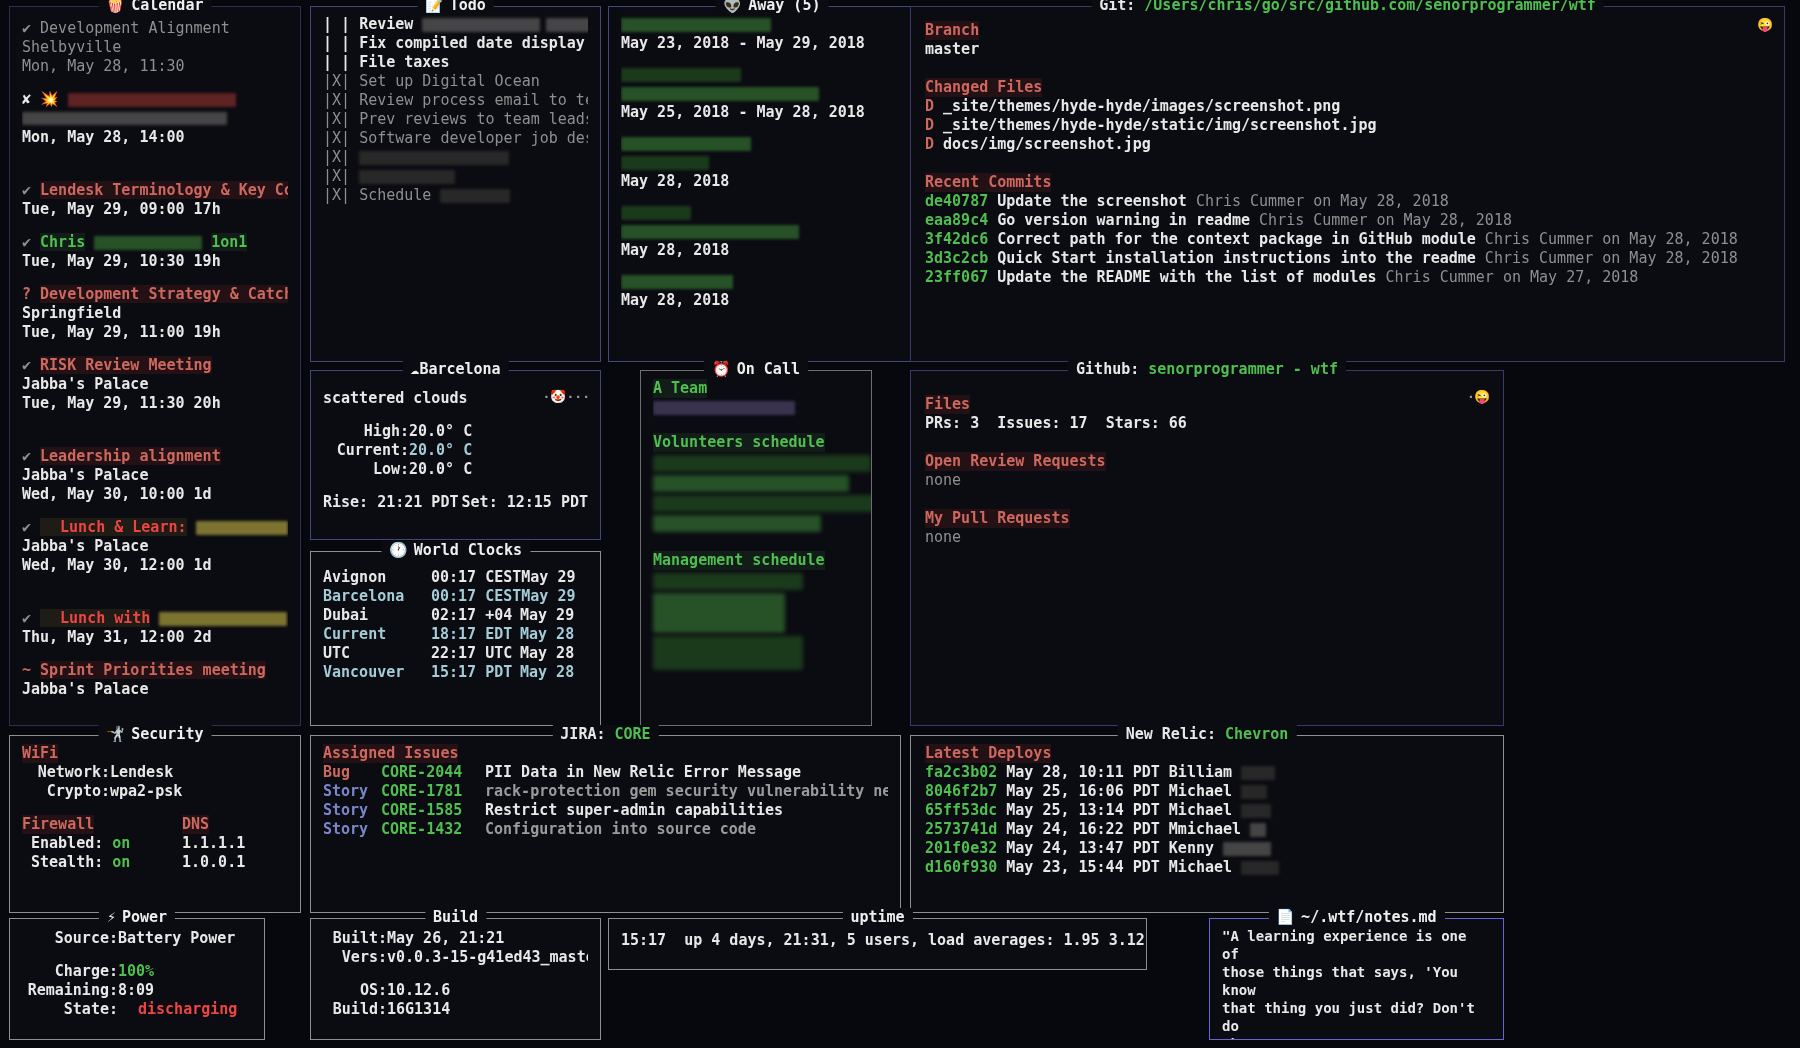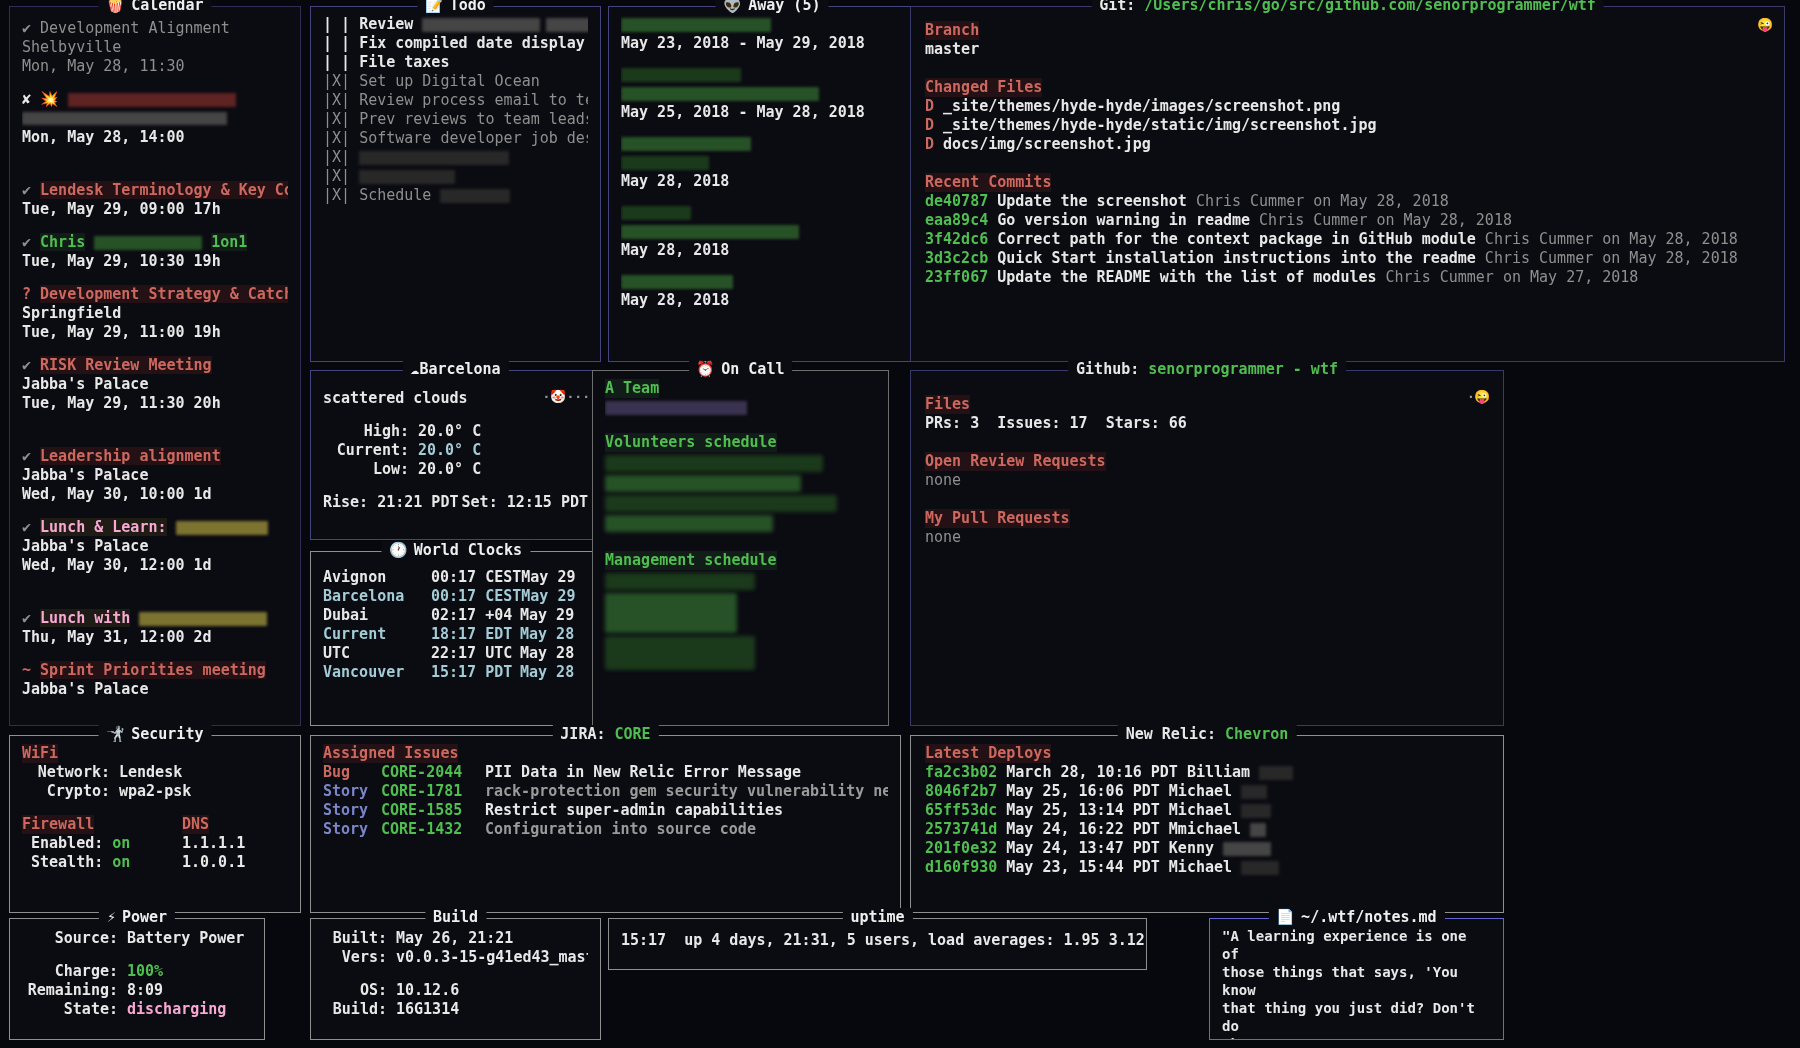--- a/index.html
+++ b/index.html
@@ -12,38 +12,38 @@
           background:#0b0b12;padding:0 8px;white-space:nowrap;color:#efefef;z-index:2;}
   .ticon{margin-right:6px;}
   .corner{position:absolute;font-size:13px;z-index:2;color:#9a9a9a;}
   .l{white-space:nowrap;overflow:hidden;}
   .wht{color:#e8e8e8;}
   .gry{color:#8f8f8f;font-weight:normal;}
   .dgry{color:#9b9b9b;}
   .red{color:#cd685e;}
   .grn{color:#4fbf4f;}
   .cyn{color:#a3ccd6;}
-  .yel{color:#f9a8d4;}
+  .yel{color:#ef4444;padding-left:20px;}
   .blu{color:#7a86c9;}
   .hl-red{background:rgba(150,45,40,.18);}
   .hl-grn{background:rgba(60,130,60,.15);}
   .hl-yel{background:rgba(140,130,40,.15);}
   .rd{display:inline-block;height:14px;border-radius:1px;filter:blur(1.6px);vertical-align:middle;}
   .rdb{display:block;border-radius:2px;filter:blur(2.2px);}
   .rd-red{background:#5e2323;}
   .rd-gray{background:#454545;}
   .rd-grn{background:#275227;}
   .rd-dgrn{background:#1b3a1b;}
   .rd-yel{background:#7c7330;}
   .rd-dk{background:#282828;}
   .rd-pur{background:#3a3350;}
   .evt{margin-bottom:14px;}
   .mbx{margin-bottom:34px !important;}
   .blank{height:19px;}
-  .kv{display:grid;column-gap:9px;}
+  .kv{display:grid;}
   .kv .k{text-align:right;white-space:pre;}
   .clockrow{display:grid;grid-template-columns:108px 1fr 68px;white-space:pre;}
   .jrow{display:grid;grid-template-columns:58px 104px 1fr;white-space:pre;overflow:hidden;}
   .deprow{white-space:nowrap;overflow:hidden;}
   .commit{white-space:nowrap;overflow:hidden;}
   .commit .h{margin-right:9px;}
   .commit .m{margin-left:9px;}
   .filerow .f{margin-right:9px;}
   .spread{display:flex;justify-content:space-between;}
 </style>
@@ -197,21 +197,21 @@
     <div class="body" style="padding-top:16px">
       <div class="clockrow wht"><span>Avignon</span><span><span>00:17</span> <span>CEST</span></span><span>May 29</span></div>
       <div class="clockrow cyn"><span>Barcelona</span><span><span>00:17</span> <span>CEST</span></span><span>May 29</span></div>
       <div class="clockrow wht"><span>Dubai</span><span><span>02:17</span> <span>+04</span></span><span>May 29</span></div>
       <div class="clockrow cyn"><span>Current</span><span><span>18:17</span> <span>EDT</span></span><span>May 28</span></div>
       <div class="clockrow wht"><span>UTC</span><span><span>22:17</span> <span>UTC</span></span><span>May 28</span></div>
       <div class="clockrow cyn"><span>Vancouver</span><span><span>15:17</span> <span>PDT</span></span><span>May 28</span></div>
     </div>
   </section>
 
-  <section class="panel" style="left:592px;top:370px;width:297px;height:356px;border-color:#6e6e6e">
+  <section class="panel" style="left:640px;top:370px;width:232px;height:356px;border-color:#6e6e6e">
     <div class="ptitle"><span class="ticon">⏰</span><span>On Call</span></div>
     <div class="body" style="padding-top:8px">
       <div class="grn hl-grn" style="display:inline-block">A Team</div>
       <div class="l"><span class="rd rd-pur" style="width:142px"></span></div>
       <div class="blank" style="height:16px"></div>
       <div class="grn hl-grn" style="display:inline-block">Volunteers schedule</div>
       <div class="rdb rd-dgrn" style="width:218px;height:17px;margin:3px 0"></div>
       <div class="rdb rd-grn" style="width:196px;height:17px;margin:3px 0"></div>
       <div class="rdb rd-dgrn" style="width:232px;height:17px;margin:3px 0"></div>
       <div class="rdb rd-grn" style="width:168px;height:17px;margin:3px 0"></div>
@@ -272,21 +272,21 @@
       <div class="jrow"><span class="blu">Story</span><span class="grn">CORE-1781</span><span class="dgry">rack-protection gem security vulnerability needs</span></div>
       <div class="jrow"><span class="blu">Story</span><span class="grn">CORE-1585</span><span class="wht">Restrict super-admin capabilities</span></div>
       <div class="jrow"><span class="blu">Story</span><span class="grn">CORE-1432</span><span class="dgry">Configuration into source code</span></div>
     </div>
   </section>
 
   <section class="panel" style="left:910px;top:735px;width:594px;height:178px;border-color:#8f8f8f">
     <div class="ptitle"><span class="wht">New Relic:</span> <span class="grn">Chevron</span></div>
     <div class="body" style="padding-top:8px;padding-left:14px">
       <div class="red hl-red" style="display:inline-block">Latest Deploys</div>
-      <div class="deprow"><span class="grn">fa2c3b02</span> <span class="wht">March 28, 10:16 PDT</span> <span class="wht">Billiam</span> <span class="rd rd-dk" style="width:34px"></span></div>
+      <div class="deprow"><span class="grn">fa2c3b02</span> <span class="wht">May 28, 10:11 PDT</span> <span class="wht">Billiam</span> <span class="rd rd-dk" style="width:34px"></span></div>
       <div class="deprow"><span class="grn">8046f2b7</span> <span class="wht">May 25, 16:06 PDT</span> <span class="wht">Michael</span> <span class="rd rd-dk" style="width:26px"></span></div>
       <div class="deprow"><span class="grn">65ff53dc</span> <span class="wht">May 25, 13:14 PDT</span> <span class="wht">Michael</span> <span class="rd rd-dk" style="width:30px"></span></div>
       <div class="deprow"><span class="grn">2573741d</span> <span class="wht">May 24, 16:22 PDT</span> <span class="wht">Mmichael</span> <span class="rd rd-gray" style="width:16px"></span></div>
       <div class="deprow"><span class="grn">201f0e32</span> <span class="wht">May 24, 13:47 PDT</span> <span class="wht">Kenny</span> <span class="rd rd-gray" style="width:48px"></span></div>
       <div class="deprow"><span class="grn">d160f930</span> <span class="wht">May 23, 15:44 PDT</span> <span class="wht">Michael</span> <span class="rd rd-dk" style="width:38px"></span></div>
     </div>
   </section>
 
   <section class="panel" style="left:9px;top:918px;width:256px;height:122px;border-color:#8f8f8f">
     <div class="ptitle"><span class="ticon">⚡</span><span>Power</span></div>

